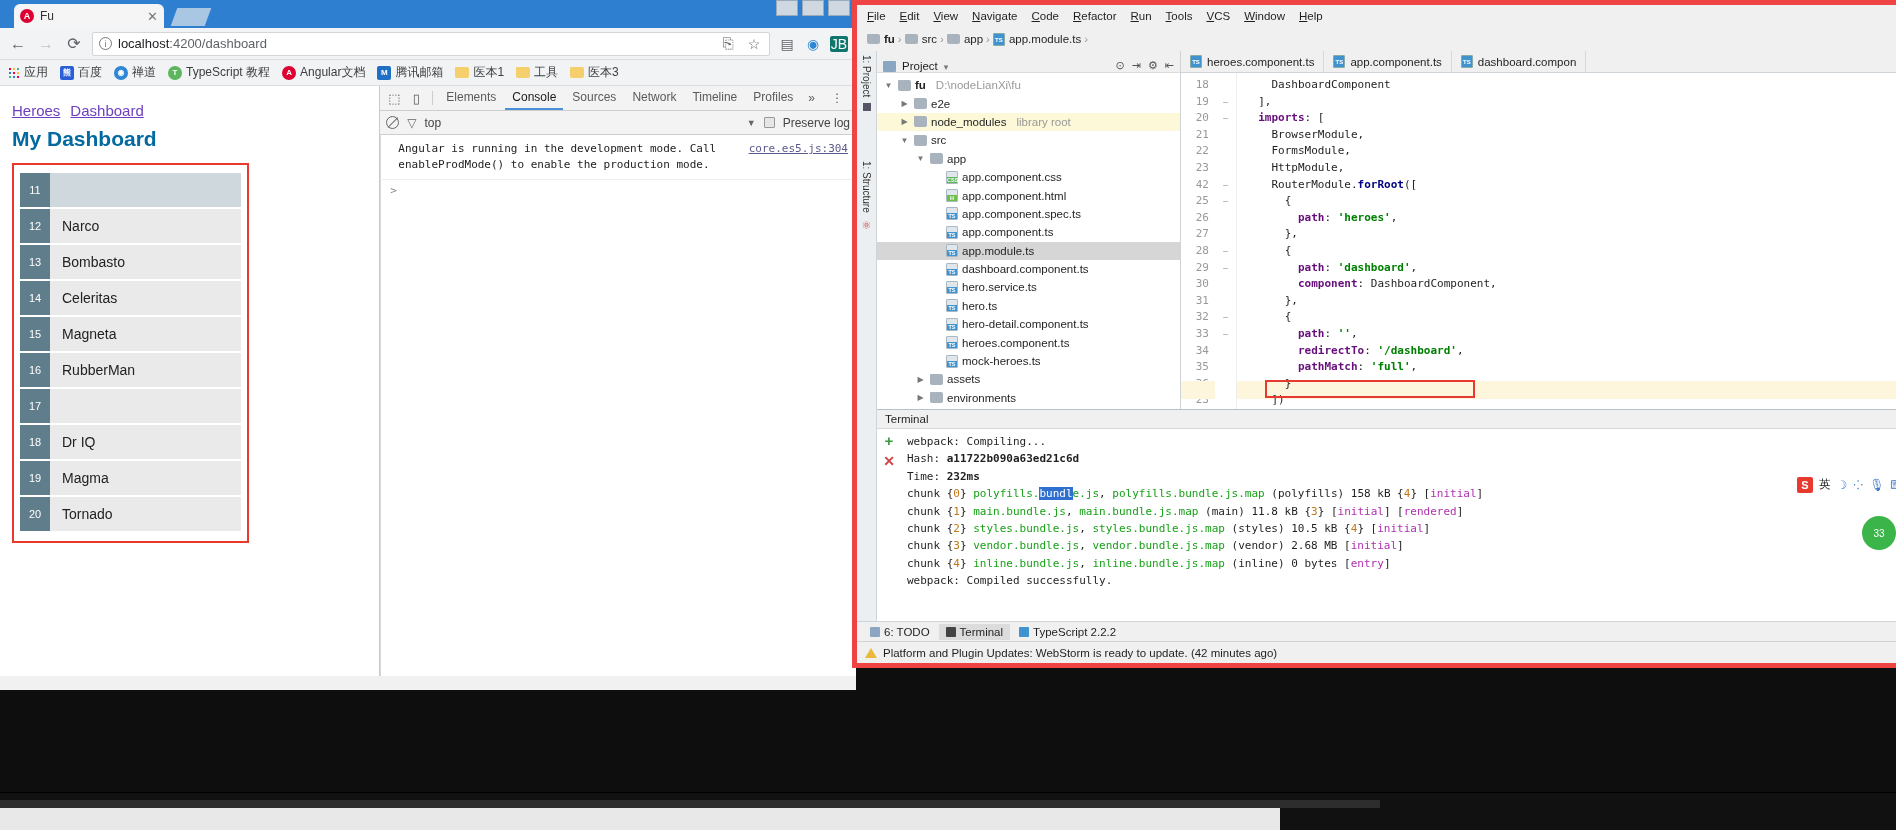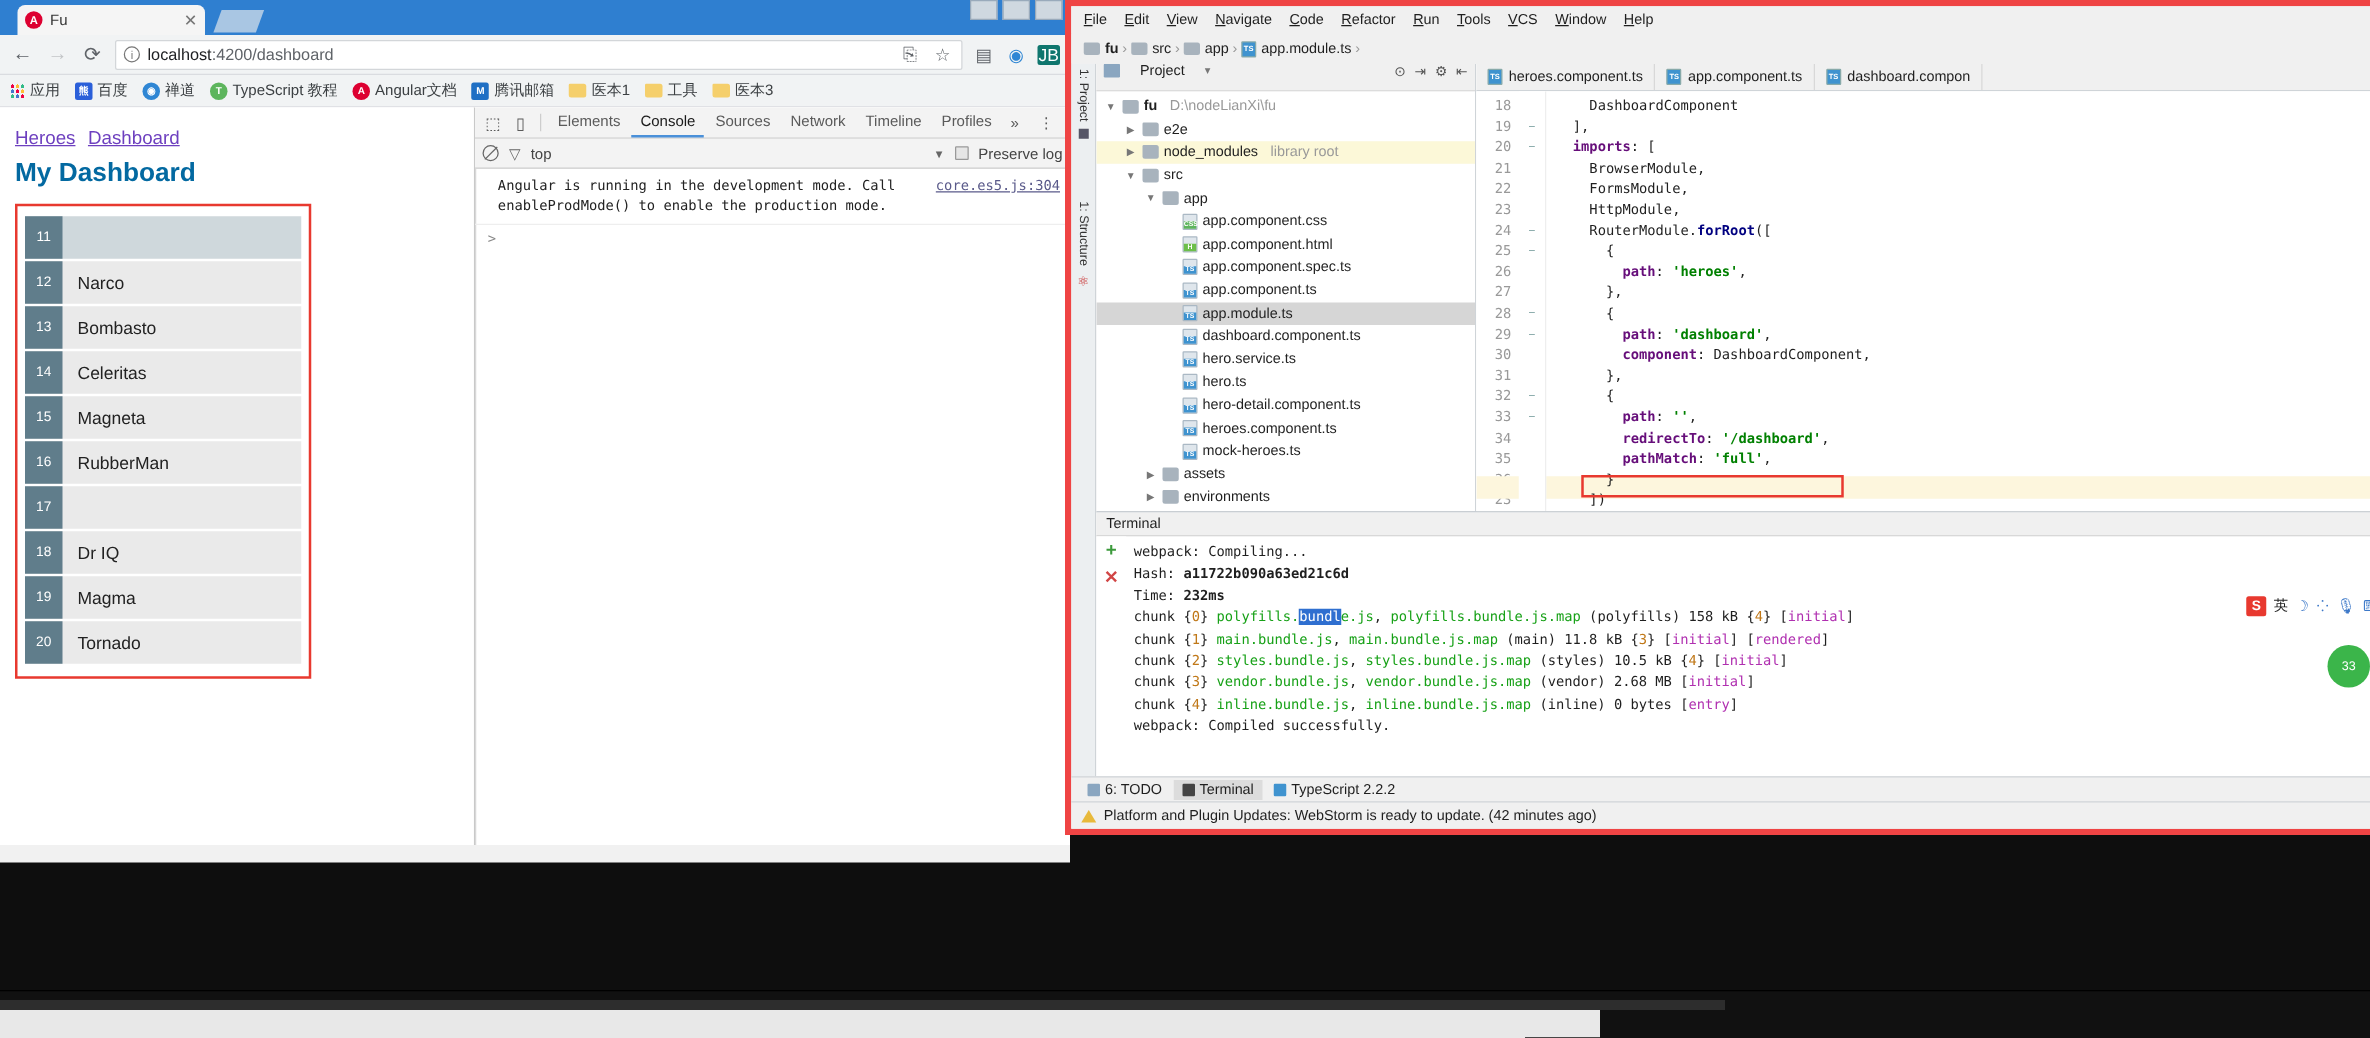--- a/index.html
+++ b/index.html
@@ -183,22 +183,22 @@
     width:20px; background:#eceff1; border-right:1px solid #cfd4d8;
     display:flex; flex-direction:column; align-items:center; padding-top:4px; gap:6px;
   }
   .rail-txt { writing-mode:vertical-rl; font-size:10px; color:#333; cursor:pointer; }
   #ide-center { flex:1; display:flex; flex-direction:column; overflow:hidden; }
   #ide-upper { flex:1; display:flex; overflow:hidden; }
 
   
   #project-panel { width:304px; background:#fff; border-right:1px solid #cfd4d8;
                    display:flex; flex-direction:column; }
-  #project-head { height:22px; background:#f0f0f0; display:flex; align-items:flex-start;
-                  gap:16px; padding:0 6px; border-bottom:1px solid #dcdcdc; }
+  #project-head { height:22px; background:#f0f0f0; display:flex; align-items:flex-end;
+                  gap:6px; padding:0 6px; border-bottom:1px solid #dcdcdc; }
   .proj-ico { width:13px; height:11px; background:#8aa6c0; border-radius:1px; }
   .proj-tools { margin-left:auto; display:flex; gap:7px; color:#555; font-size:11px; }
   .proj-tools span { cursor:pointer; }
   #tree { flex:1; overflow:hidden; padding-top:3px; }
   .tnode { height:18.4px; display:flex; align-items:center; gap:4px; cursor:pointer;
            white-space:nowrap; padding-right:4px; }
   .tnode.sel { background:#d6d6d6; }
   .tnode.hl { background:#fcf8d8; }
   .tw { width:11px; text-align:center; color:#777; font-size:8px; }
   .fico { width:13px; height:11px; background:#a8b3bd; border-radius:1px 2px 2px 2px; flex:none; }
@@ -638,21 +638,21 @@
           </div>
           <div id="code-area">
             <div id="line35hl" style="top: 308.2px;"></div>
             <div id="gutter">
                 <div>18</div>
                 <div>19</div>
                 <div>20</div>
                 <div>21</div>
                 <div>22</div>
                 <div>23</div>
-                <div>24</div>
+                <div>42</div>
                 <div>25</div>
                 <div>26</div>
                 <div>27</div>
                 <div>28</div>
                 <div>29</div>
                 <div>30</div>
                 <div>31</div>
                 <div>32</div>
                 <div>33</div>
                 <div>34</div>

